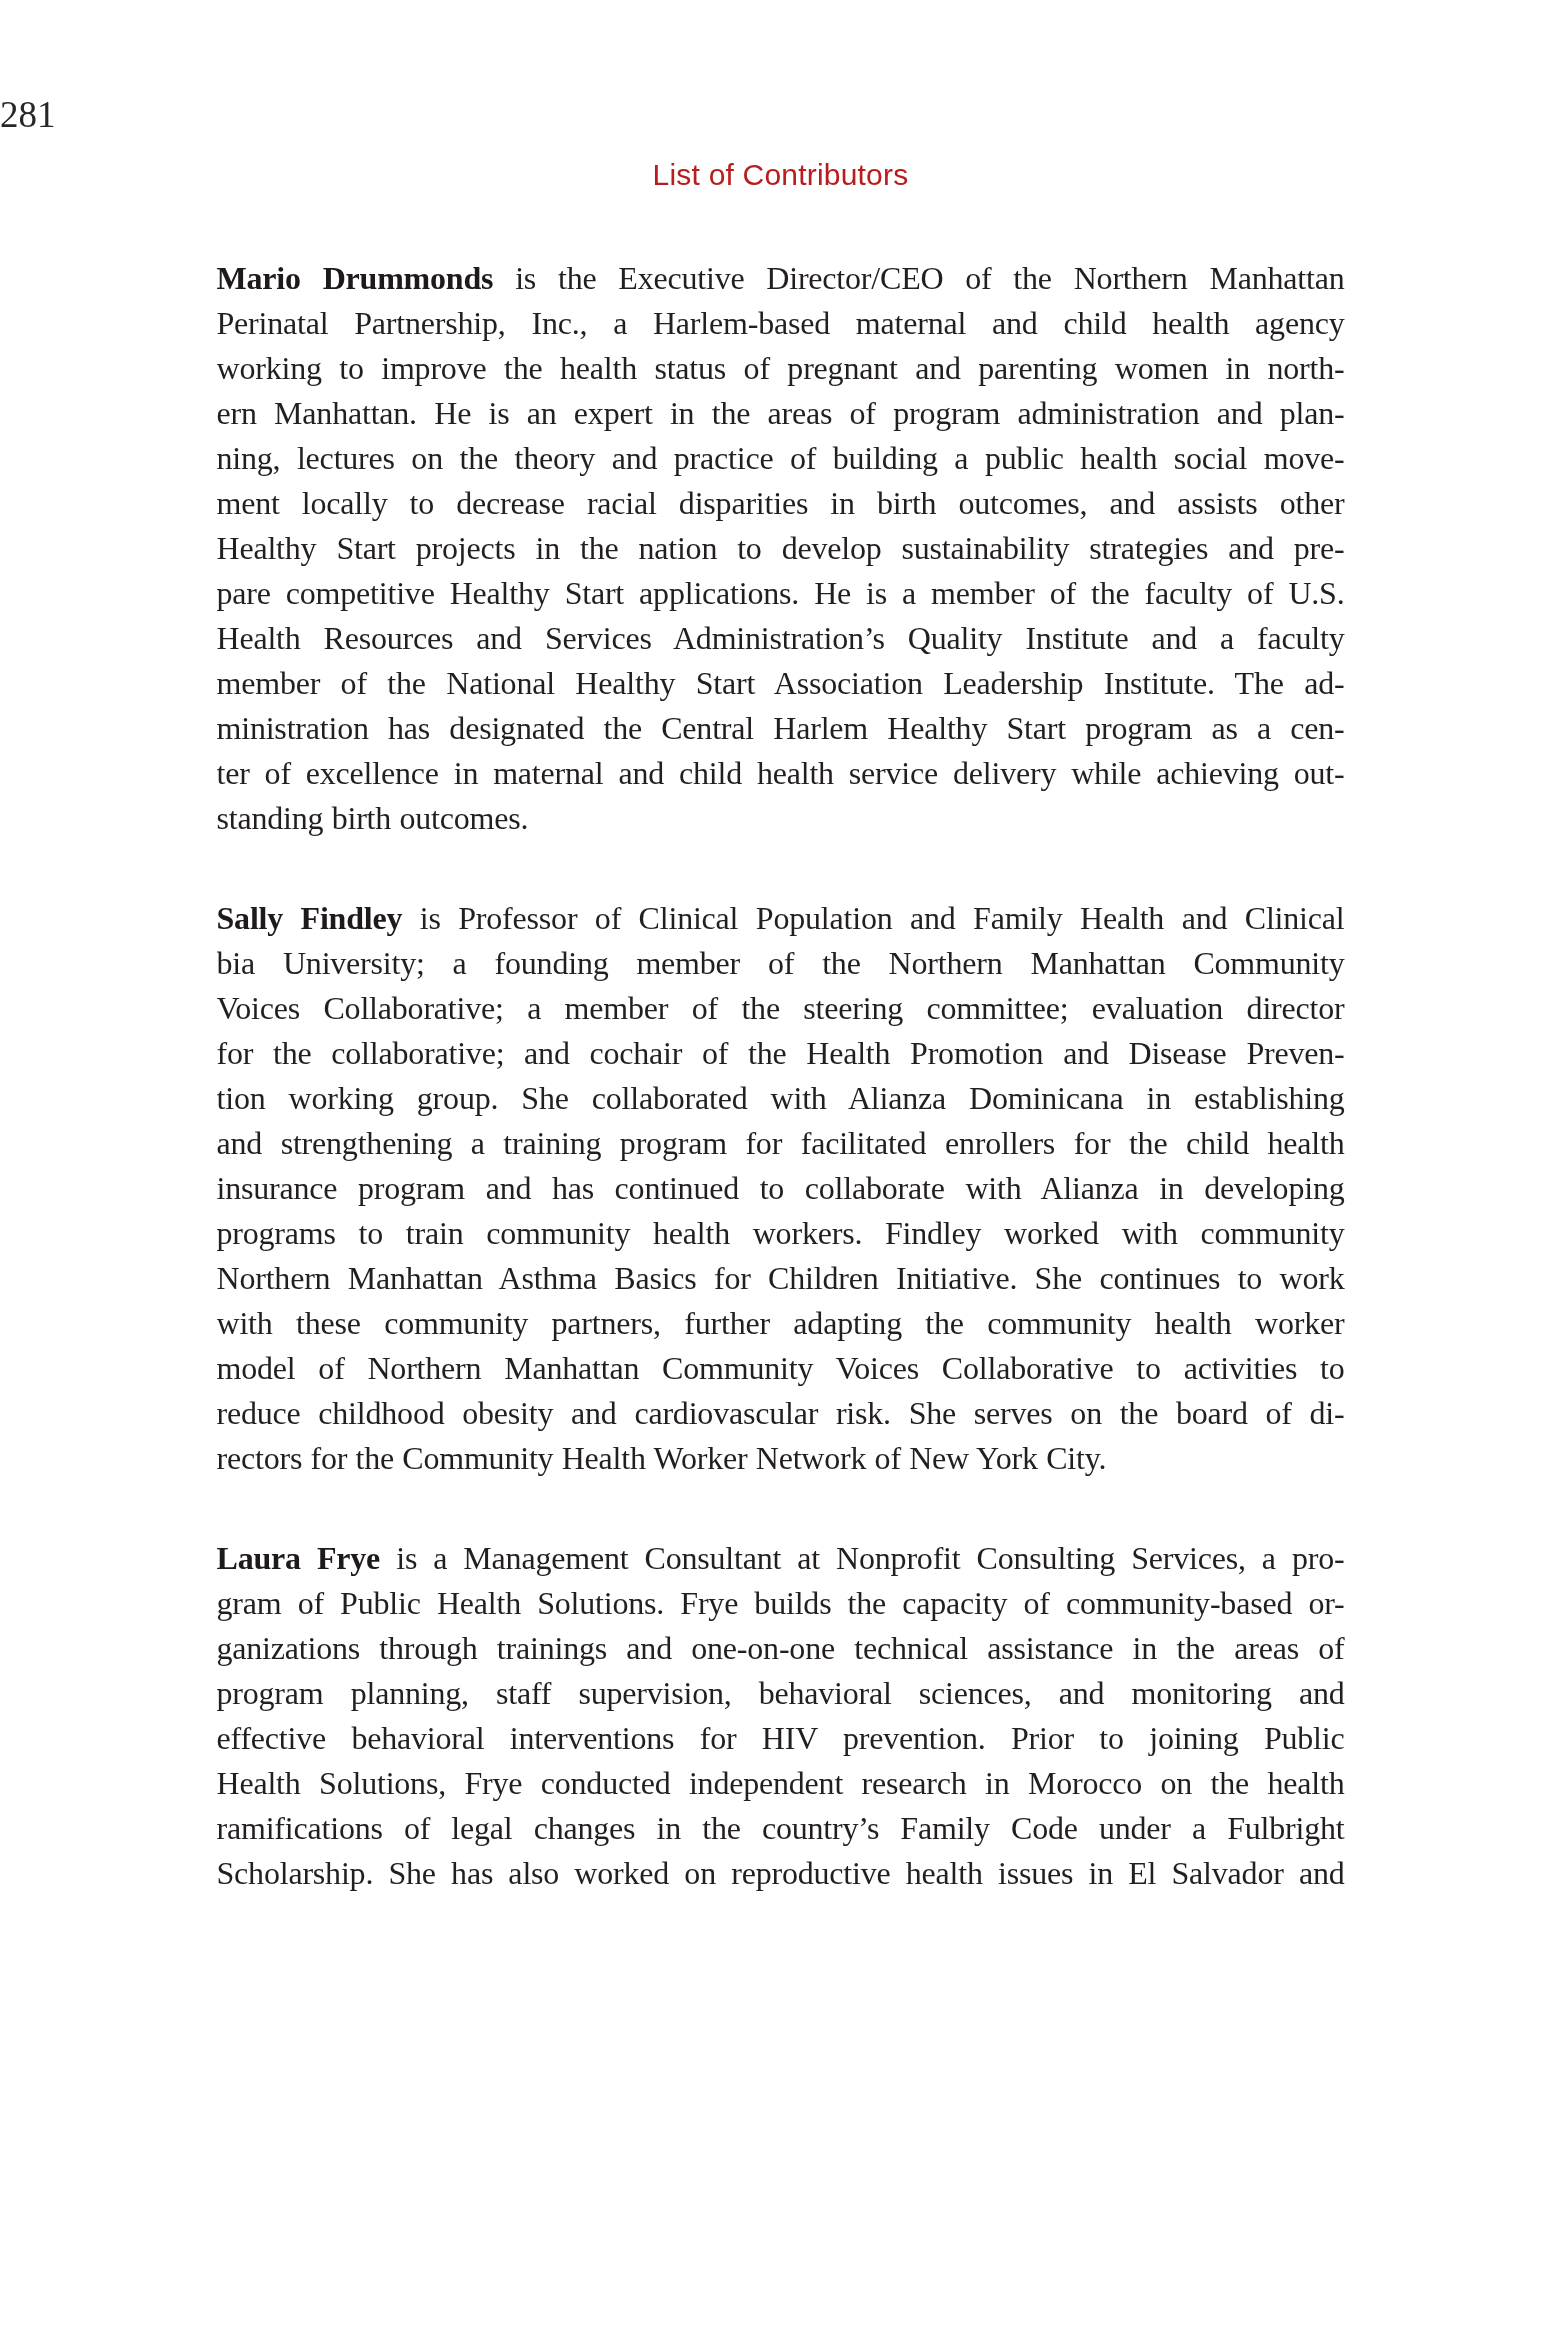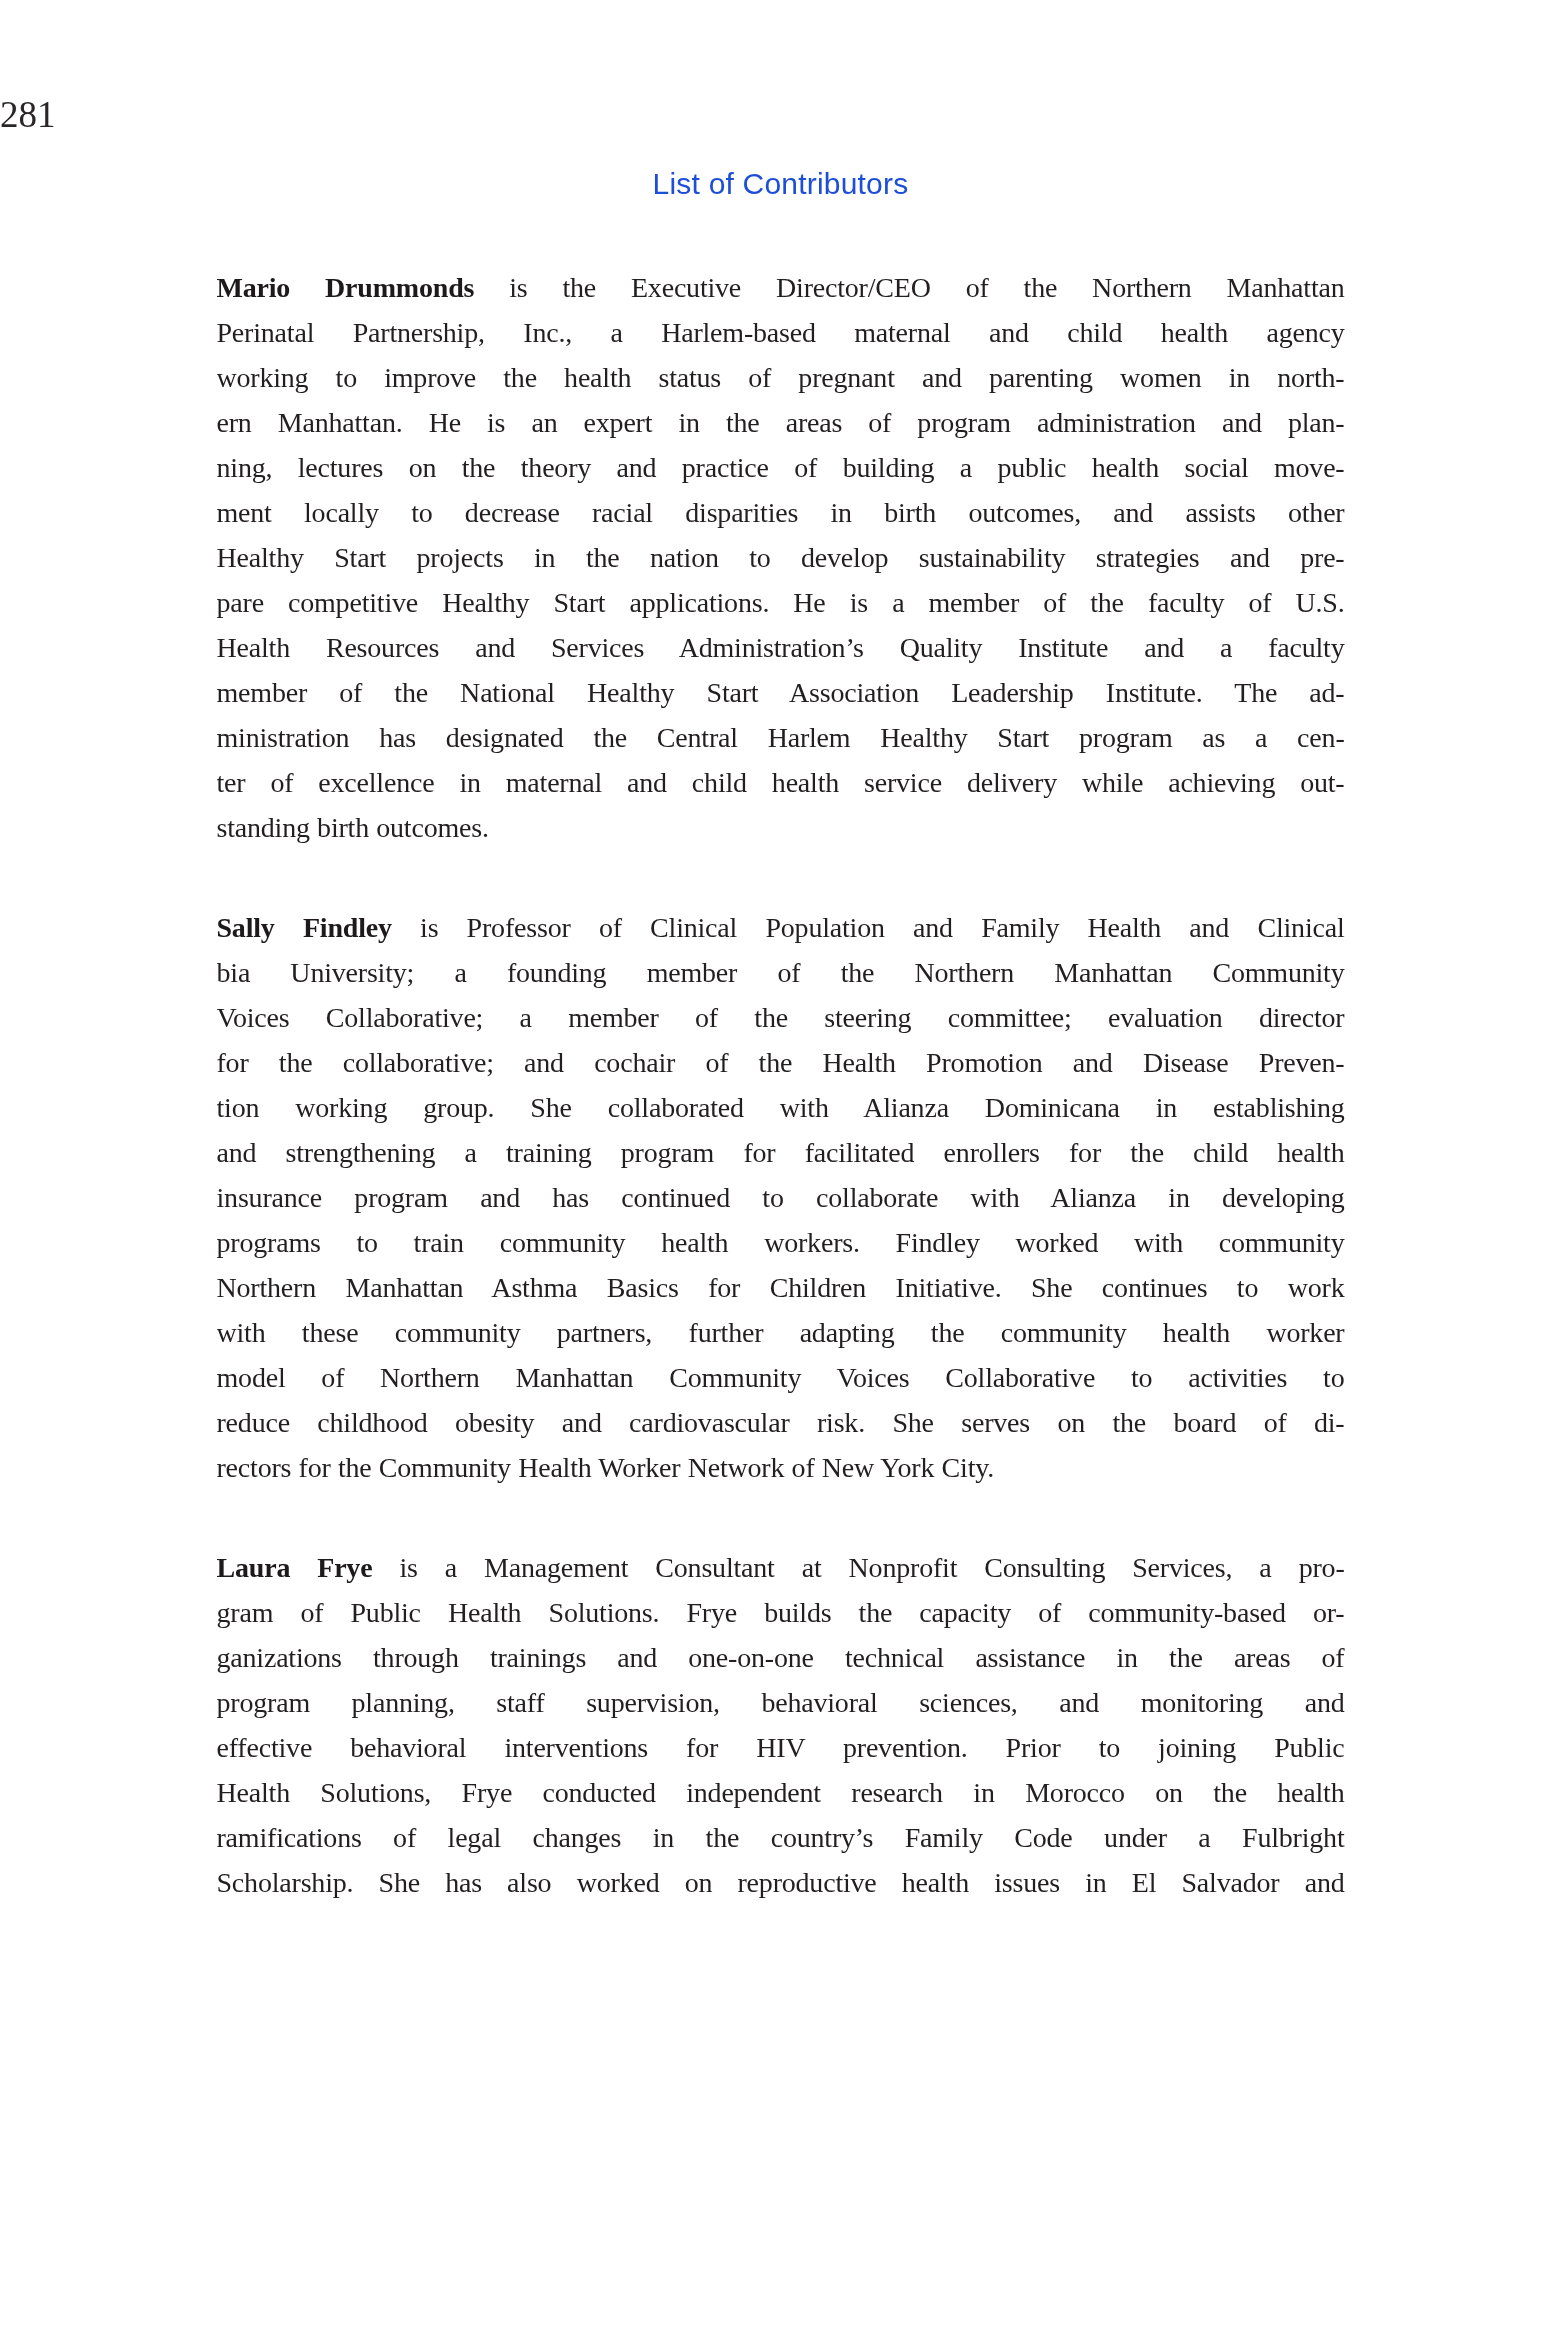--- a/index.html
+++ b/index.html
@@ -17,38 +17,38 @@
     color: #231f20;
   }
   .pagenum {
     padding-top: 96px;
     font-family: "Liberation Serif", serif;
     font-size: 37px;
     line-height: 1;
     color: #2a2627;
   }
   .heading {
-    margin-top: 34px;
+    margin-top: 25px;
     text-align: center;
     font-family: "Liberation Sans", sans-serif;
     font-size: 30px;
     font-weight: 400;
     line-height: 1.15;
-    color: #1d4ed8;
+    color: #b91c1c;
     letter-spacing: 0.2px;
   }
   .text-col {
     width: 1128px;
     margin: 63px auto 0 auto;
   }
   .para {
     margin: 0 0 55px 0;
   }
   .line {
-    font-size: 28px;
+    font-size: 32px;
     line-height: 45px;
     height: 45px;
     overflow: hidden;
     text-align: justify;
     text-align-last: justify;
     letter-spacing: -0.2px;
     word-spacing: 0.5px;
     white-space: normal;
   }
   .line.last {

